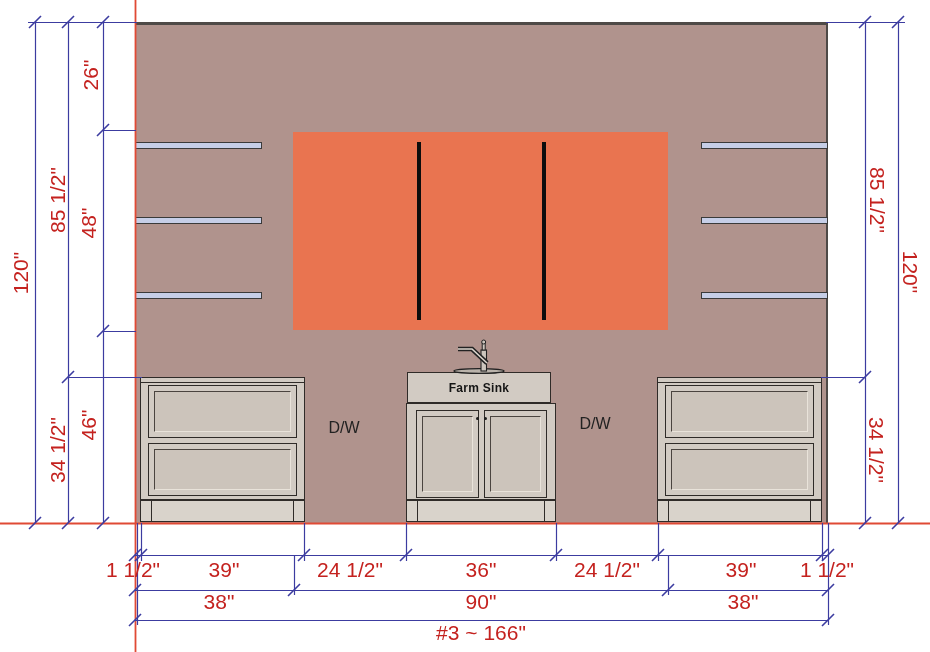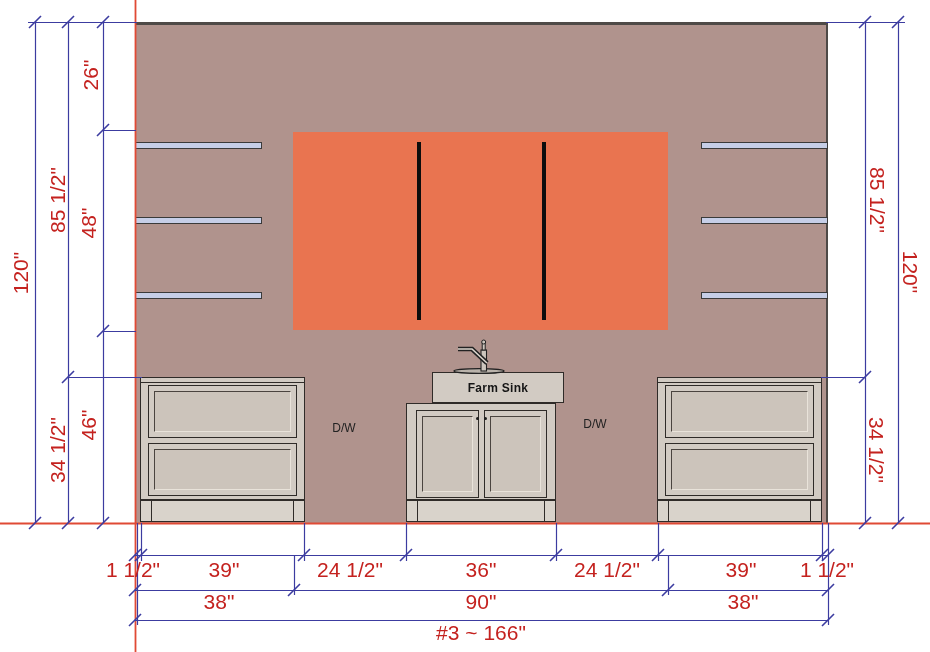--- a/index.html
+++ b/index.html
@@ -31,37 +31,37 @@
          border-bottom-color:#e9e3da;border-right-color:#e9e3da;}
   .cabbase{
     width:165px;height:22px;top:500px;background:#d9d3cb;
     border:1.5px solid #2f2b28;box-sizing:border-box;
   }
   .cabbase::before,.cabbase::after{content:"";position:absolute;top:0;bottom:0;border-left:1px solid #2f2b28;}
   .cabbase::before{left:10px;}
   .cabbase::after{right:10px;}
   
   .apron{
-    left:407px;top:372px;width:132px;height:31px;background:var(--cabinet);
-    border:1.5px solid #2f2b28;box-sizing:border-box;
-    display:flex;align-items:center;justify-content:center;margin-left:25px;
+    left:407px;top:372px;width:144px;height:31px;background:var(--cabinet);
+    border:1.5px solid #2f2b28;box-sizing:border-box;
+    display:flex;align-items:center;justify-content:center;
   }
   .apron-label{font-size:12px;font-weight:600;color:#151515;letter-spacing:.3px;}
   .sinkbody{
     left:406px;top:403px;width:150px;height:97px;background:var(--cabinet);
     border:1.5px solid #2f2b28;box-sizing:border-box;
   }
   .door{position:absolute;top:6px;height:88px;width:63px;border:1.5px solid #2f2b28;background:var(--cabinet);box-sizing:border-box;}
   .door.left{left:9px;}
   .door.right{left:77px;}
   .door .panel{inset:5px;}
   .knob{width:3px;height:3px;border-radius:50%;background:#1d1d1d;}
   .sinkbase{width:150px;}
   
-  .dw{font-size:12px;color:#222;transform:translate(-50%,-50%);white-space:nowrap;}
+  .dw{font-size:16px;color:#222;transform:translate(-50%,-50%);white-space:nowrap;}
   .dim-label{
     position:absolute;font-size:21px;color:var(--dimtext);white-space:nowrap;line-height:1;
   }
   .dim-label.h{transform:translate(-50%,-50%);}
   .dim-label.vl{transform:translate(-50%,-50%) rotate(-90deg);}
   .dim-label.vr{transform:translate(-50%,-50%) rotate(90deg);}
   svg.overlay{left:0;top:0;pointer-events:none;}
 </style>
 </head>
 <body>

